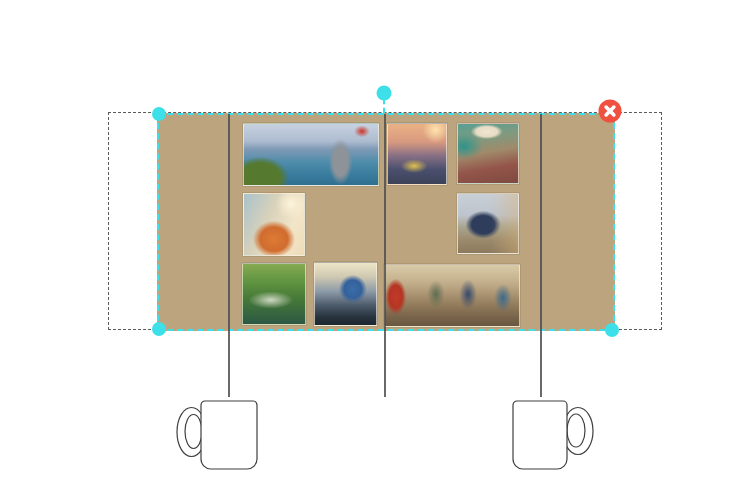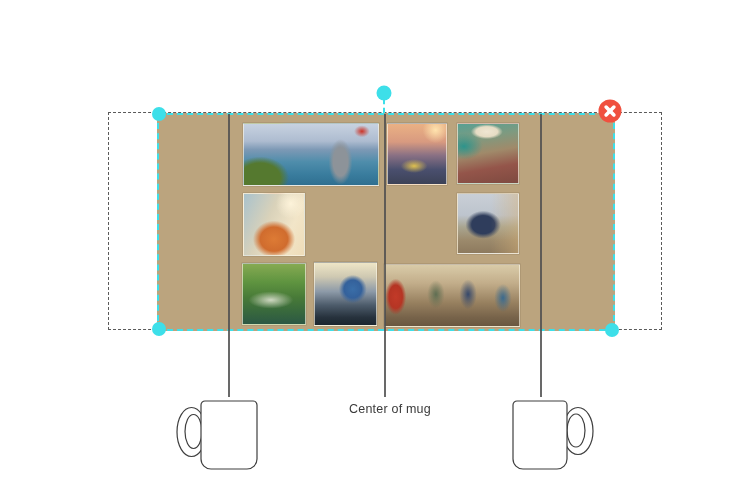--- a/index.html
+++ b/index.html
@@ -103,15 +103,14 @@
     <ellipse cx="18.5" cy="34.5" rx="8.5" ry="17" fill="#ffffff" stroke="#3f3f3f" stroke-width="1.2"></ellipse>
     <path d="M30 4 H78 A4 4 0 0 1 82 8 V62 A10 10 0 0 1 72 72 H36 A10 10 0 0 1 26 62 V8 A4 4 0 0 1 30 4 Z" fill="#ffffff" stroke="#3f3f3f" stroke-width="1.2"></path>
   </svg>
 
   <svg id="right-mug" class="mug-outline" width="88" height="75" viewBox="0 0 88 75">
     <ellipse cx="69" cy="34" rx="15" ry="23.5" fill="#ffffff" stroke="#3f3f3f" stroke-width="1.2"></ellipse>
     <ellipse cx="67" cy="33.5" rx="9" ry="16.5" fill="#ffffff" stroke="#3f3f3f" stroke-width="1.2"></ellipse>
     <path d="M8 4 H54 A4 4 0 0 1 58 8 V62 A10 10 0 0 1 48 72 H14 A10 10 0 0 1 4 62 V8 A4 4 0 0 1 8 4 Z" fill="#ffffff" stroke="#3f3f3f" stroke-width="1.2"></path>
   </svg>
 
-  <div id="center-label" style="left: 325px; top: 402px; width: 130px;">Center of mug</div>
 
 </div>
 
 </body></html>

